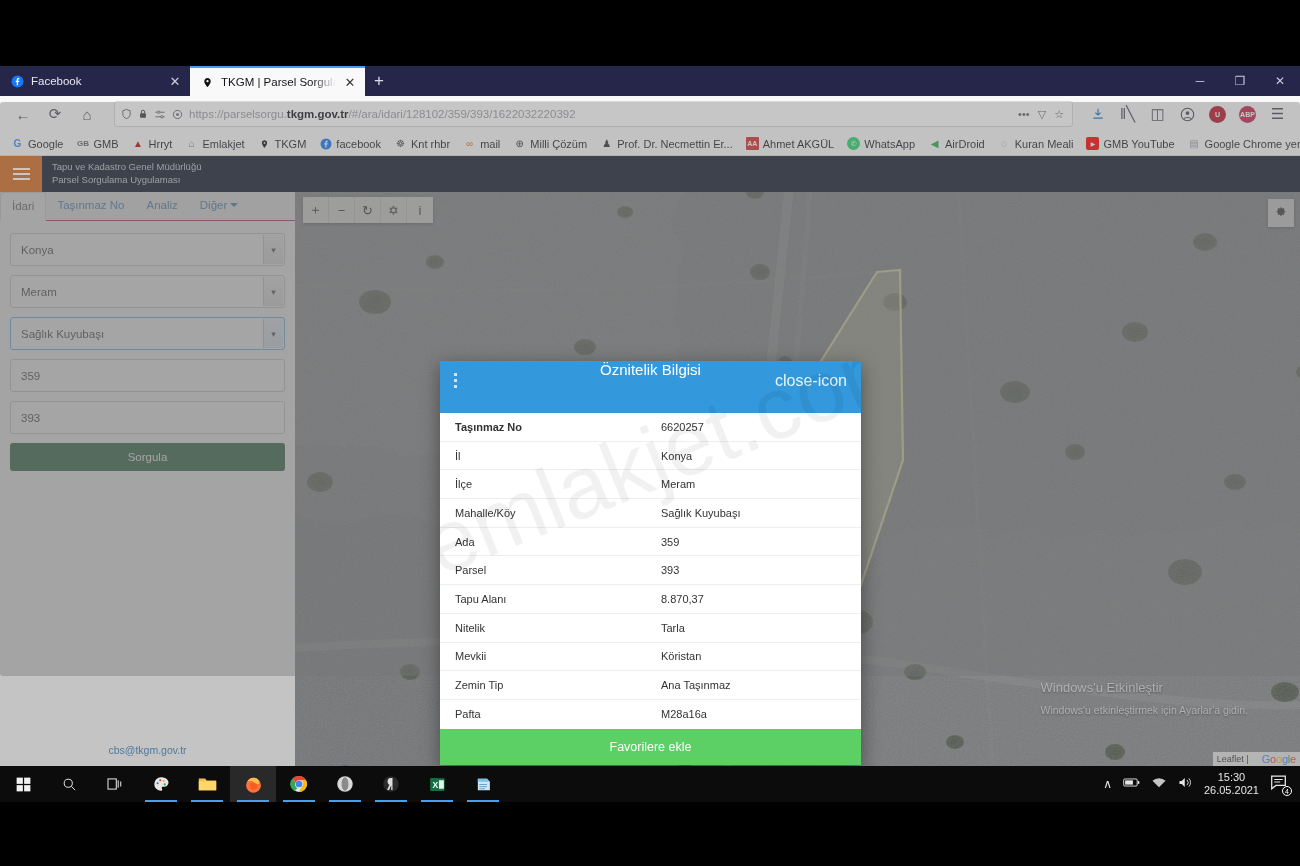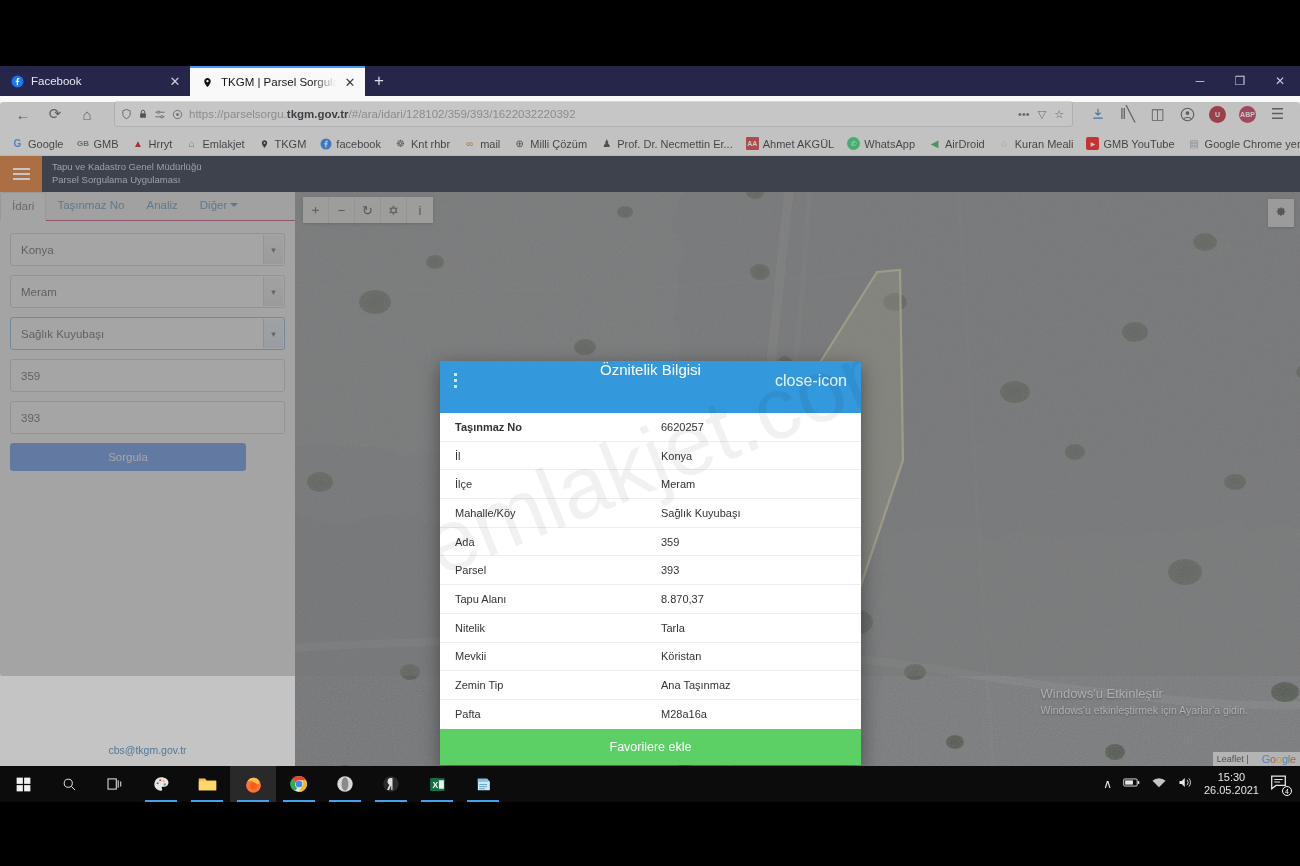--- a/index.html
+++ b/index.html
@@ -77,21 +77,21 @@
            border-left: 4px solid transparent; border-right: 4px solid transparent; border-top: 4px solid #337ab7; }
   .form { padding: 12px 10px 0; }
   .fld { position: relative; width: 275px; height: 33px; margin-bottom: 9px; background: #fff;
          border: 1px solid #ccc; border-radius: 3px; display: flex; align-items: center; padding: 0 10px;
          font-size: 11.5px; color: #333; }
   .fld.sel-focus { border: 1px solid #66afe9; }
   .fld .selcaret { position: absolute; right: 1px; top: 1px; width: 20px; height: 29px;
                    background: linear-gradient(#f6f6f6,#e2e2e2); border-left: 1px solid #cfcfcf;
                    display: flex; align-items: center; justify-content: center; color: #444; font-size: 9px; }
   .fld.sel-focus .selcaret { background: linear-gradient(#f0f6fd,#dce9f7); border-left: 1px solid #a8cdee; }
-  .btn-sorgula { width: 236px; height: 28px; background: #3b82f6; border: none; border-radius: 3px;
+  .btn-sorgula { width: 275px; height: 28px; background: #14532d; border: none; border-radius: 3px;
                  color: #fff; font-size: 11.5px; display: flex; align-items: center; justify-content: center; }
   .side-footer { position: absolute; bottom: 10px; width: 295px; text-align: center; font-size: 10.5px; color: #337ab7; }
 
   
   .map { position: absolute; left: 295px; top: 36px; width: 1005px; height: 574px; overflow: hidden;
          background: #777a7e; }
   .map-bg { position: absolute; inset: -40px; }
   .mapctl { position: absolute; left: 8px; top: 5px; height: 26px; background: #e8e8e6; display: flex;
             align-items: center; z-index: 4; box-shadow: 0 1px 3px rgba(0,0,0,.4); }
   .mapctl div { width: 26px; height: 26px; display: flex; align-items: center; justify-content: center;
@@ -101,21 +101,21 @@
              display: flex; align-items: center; justify-content: center; font-size: 14px; color: #222;
              z-index: 4; box-shadow: 0 1px 3px rgba(0,0,0,.35); }
   .attrib { position: absolute; right: 0; bottom: 0; background: rgba(255,255,255,.75); font-size: 9px;
             color: #333; padding: 1px 4px; z-index: 4; display: flex; gap: 13px; align-items: center; }
   .g-b{color:#4285F4}.g-r{color:#EA4335}.g-y{color:#FBBC05}.g-g{color:#34A853}
   .goog { font-size: 11px; font-weight: 500; letter-spacing: -.2px; }
 
   .winact { position: absolute; right: 52px; bottom: 50px; text-align: left; z-index: 4;
             color: #d9d9d9; text-shadow: 0 1px 2px rgba(0,0,0,.55); }
   .winact .l1 { font-size: 13px; }
-  .winact .l2 { font-size: 10.5px; margin-top: 3px; }
+  .winact .l2 { font-size: 10.5px; margin-top: 9px; }
 
   
   .dim { position: absolute; left: 0; top: 36px; width: 1300px; height: 574px;
          background: rgba(120,120,120,.42); z-index: 8; }
 
   
   .modal { position: absolute; left: 440px; top: 205px; width: 421px; z-index: 10;
            box-shadow: 0 5px 18px rgba(0,0,0,.4); }
   .modal-head { height: 52px; background: #3398dc; position: relative; display: flex;
                 align-items: flex-start; justify-content: center; }

